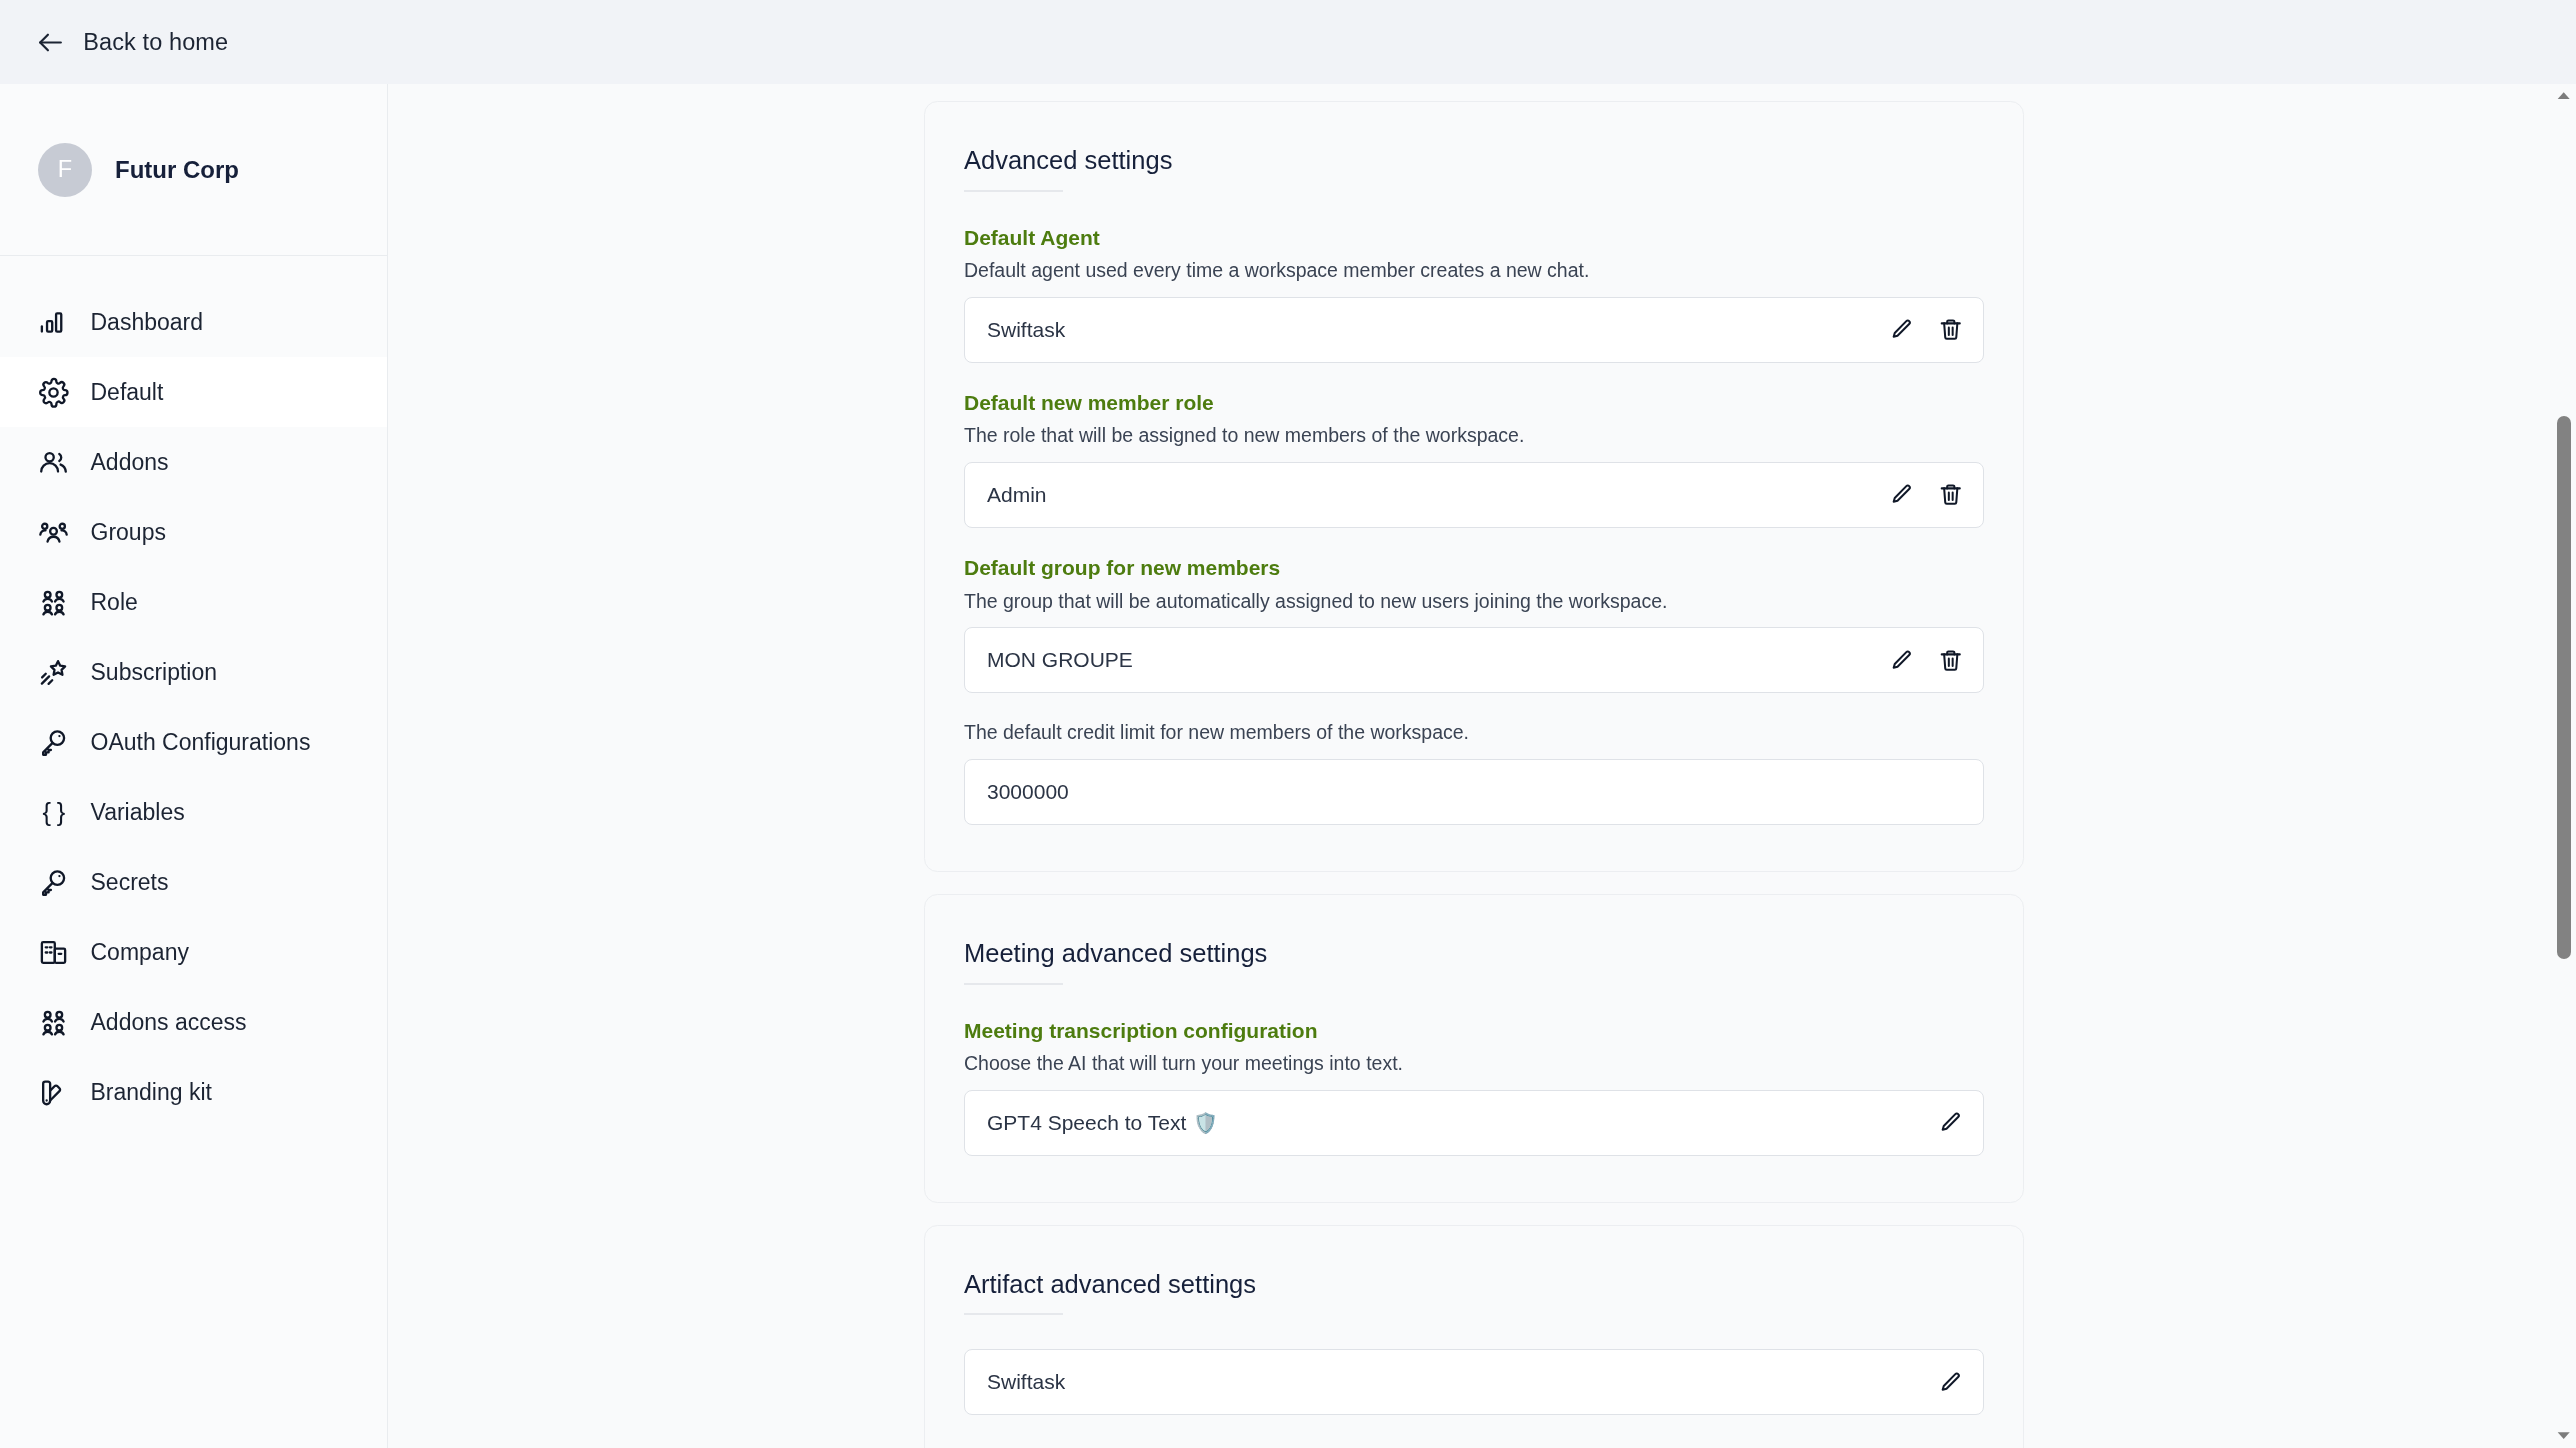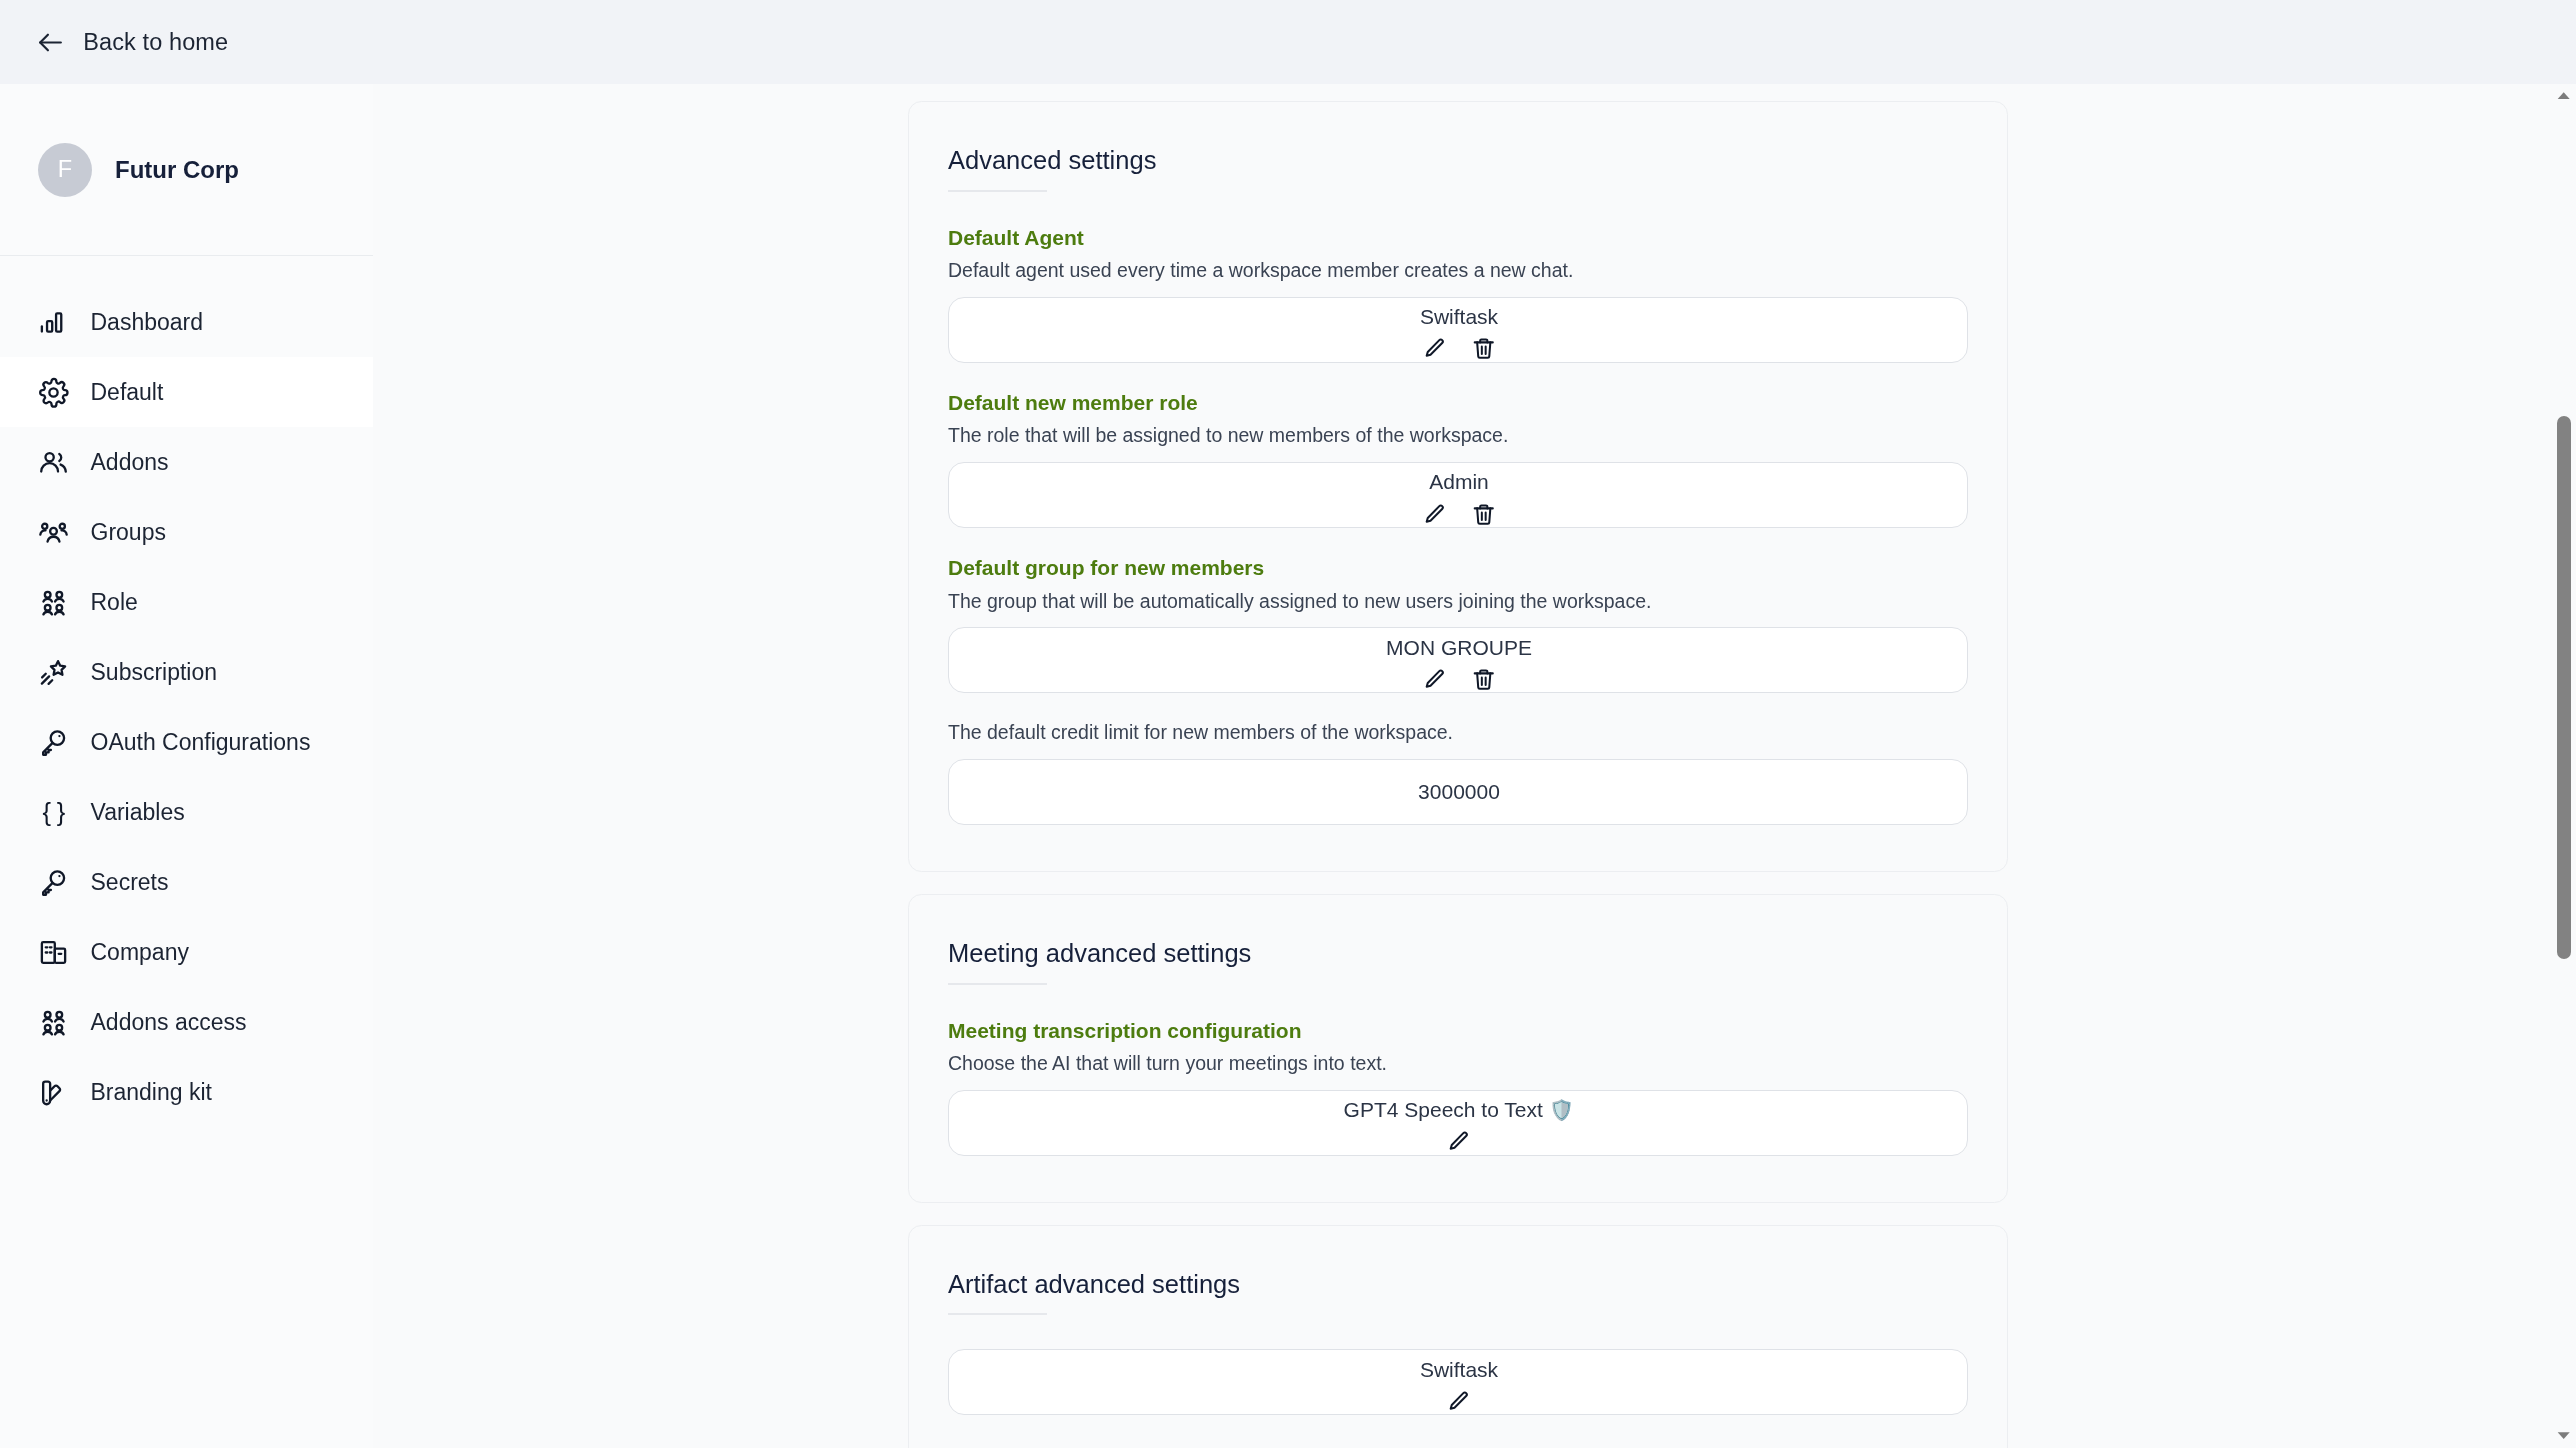--- a/index.html
+++ b/index.html
@@ -102,21 +102,21 @@
     width: 31px; height: 31px; flex: none;
     font-size: 25.5px;
     color: #101828;
     display: flex; align-items: center; justify-content: center;
     letter-spacing: -0.7px;
   }
 
   
   .main {
     position: absolute;
-    top: 84px; left: 373px;
+    top: 84px; left: 389px;
     width: 2187px;
     height: 1364px;
     background: #f9fafb;
     overflow: hidden;
   }
   .cards-col {
     position: absolute;
     left: 535px;   
     top: 17px;
     width: 1100px;
@@ -151,26 +151,25 @@
   }
   .field-desc {
     font-size: 19.5px;
     color: #3a4353;
     margin-bottom: 14.8px;
   }
   .field-box {
     height: 66px;
     background: #ffffff;
     border: 1.3px solid #dfe2e7;
-    border-radius: 16px;
+    border-radius: 8px;
     display: flex;
     align-items: center;
     padding: 0 20px 0 22px;
     margin-bottom: 28px;
-    flex-direction: column;
   }
   .field-value {
     font-size: 21px;
     color: #2b3445;
     flex: 1;
     display: flex;
     align-items: center;
     gap: 6.7px;
     white-space: nowrap;
   }

